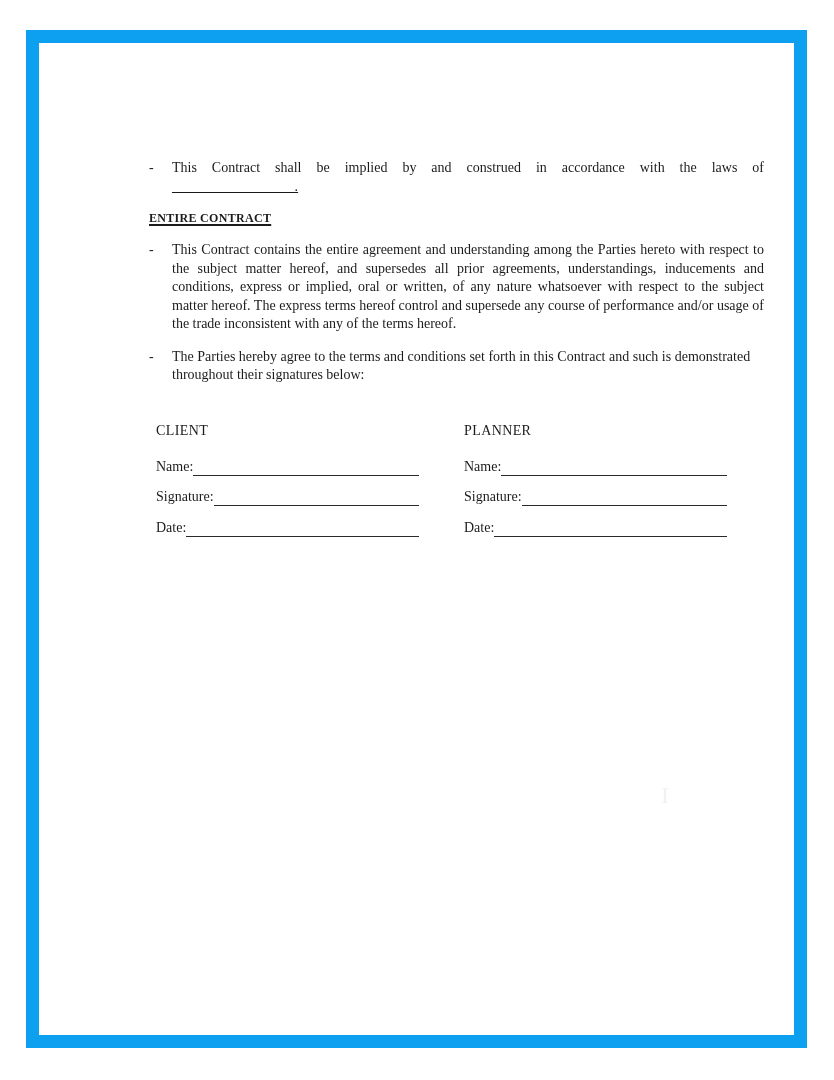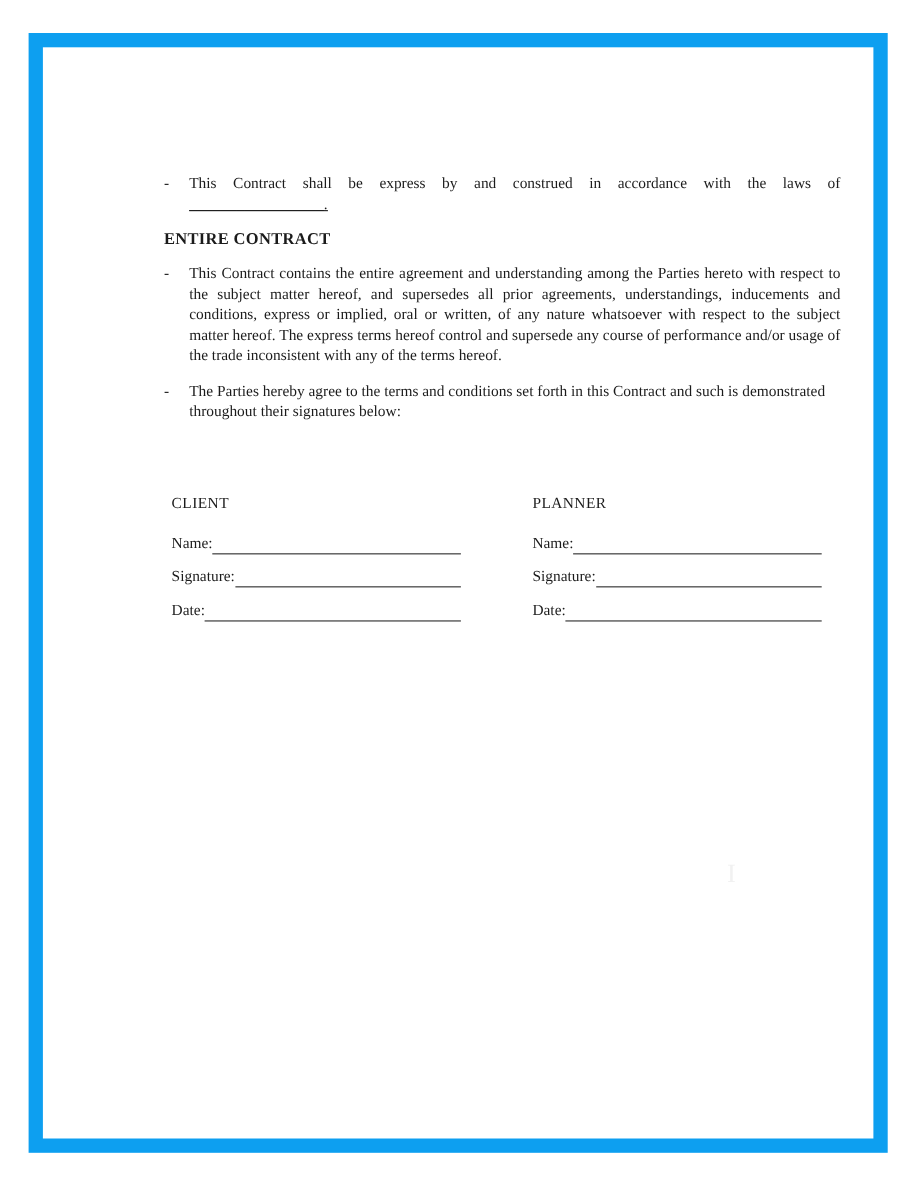--- a/index.html
+++ b/index.html
@@ -56,35 +56,36 @@
     text-align: justify;
     text-align-last: justify;
   }
   .blank-line {
     display: block;
     letter-spacing: 0.2px;
     text-decoration: underline;
   }
   .section-heading {
     margin-top: 13px;
-    font-size: 15px;
+    font-size: 12px;
     font-weight: bold;
     letter-spacing: 0.3px;
     line-height: 19px;
+    text-decoration: underline;
     text-decoration-thickness: 1.5px;
     text-underline-offset: 2px;
   }
   .heading-2 { margin-top: 12px; }
   .clause-1 { margin-top: 13px; }
   .clause-2 { margin-top: 14px; }
   .signature-block {
     display: flex;
-    margin-top: 64px;
+    margin-top: 36px;
     margin-left: 7px;
-    gap: 65px;
+    gap: 45px;
   }
   .sig-col {
     width: 263px;
     flex: 0 0 263px;
   }
   .sig-title {
     line-height: 19px;
     letter-spacing: 0.4px;
     margin-bottom: 17px;
   }
@@ -120,21 +121,21 @@
 <body>
 
 <div class="page">
   <div class="frame">
 
     <div class="content">
 
       <div class="bullet-item">
         <span class="bullet-marker">-</span>
         <div class="bullet-text">
-          <span class="stretch-line" style="display:block;">This Contract shall be express by and construed in accordance with the laws of</span>
+          <span class="stretch-line" style="display:block;">This Contract shall be implied by and construed in accordance with the laws of</span>
           <span class="blank-line">_________________.</span>
         </div>
       </div>
 
       <div class="section-heading heading-1">ENTIRE CONTRACT</div>
 
       <div class="bullet-item clause-1">
         <span class="bullet-marker">-</span>
         <div class="bullet-text justified">This Contract contains the entire agreement and understanding among the Parties hereto with respect to the subject matter hereof, and supersedes all prior agreements, understandings, inducements and conditions, express or implied, oral or written, of any nature whatsoever with respect to the subject matter hereof. The express terms hereof control and supersede any course of performance and/or usage of the trade inconsistent with any of the terms hereof.</div>
       </div>

